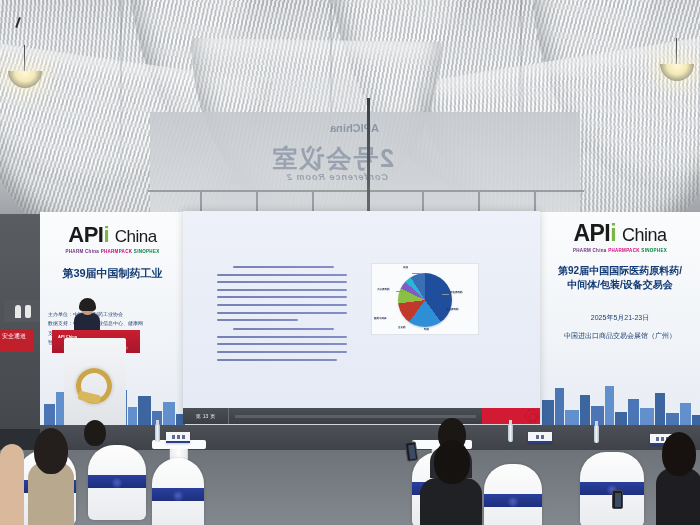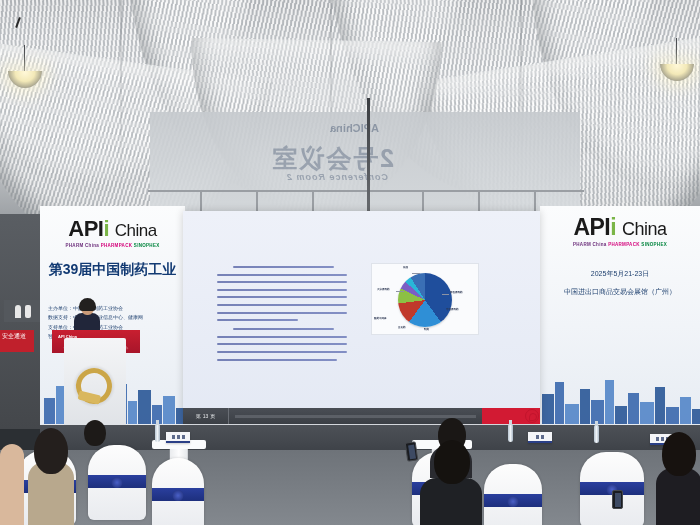--- a/index.html
+++ b/index.html
@@ -55,21 +55,21 @@
   .ricon { width:6px; height:13px; background:#e8e8e8; border-radius:3px 3px 0 0; }
   .redsign { position:absolute; left:0px; top:330px; width:34px; height:22px;
     background:#c0202c; }
   .redsign span { display:block; color:#fff; font-size:6px; padding:2px; line-height:1.5; }
 
   
   .backdrop { position:absolute; left:40px; top:212px; width:660px; height:218px;
     background:linear-gradient(#f2f4f7, #e6eaef); }
 
   
-  .banner { position:absolute; top:206px; height:218px;
+  .banner { position:absolute; top:212px; height:218px;
     background:linear-gradient(#fbfcfd 0%, #f1f4f8 55%, #e7ecf3 100%);
     overflow:hidden; }
   .bannerL { left:40px; width:145px; }
   .bannerR { left:540px; width:160px; }
   .skyline { position:absolute; bottom:0; left:0; right:0; height:58px; }
   .bld { position:absolute; bottom:0; background:#2f5fa8; opacity:.85; }
   .bld.l { background:#4a7fc4; }
   .bld.d { background:#1e4d91; }
 
   .apilogo { text-align:center; font-weight:800; letter-spacing:-.5px; line-height:1; }
@@ -246,21 +246,21 @@
     </div>
     <div class="apilogo" style="margin-top:12px; font-size:22px;">
       <span class="api">API</span><span class="dot">i</span>
       <span class="china" style="font-size:17px;">China</span>
     </div>
     <div class="sublogos" style="margin-top:3px;">
       <i>PHARM China</i>
       <i class="o">PHARMPACK</i>
       <i class="g">SINOPHEX</i>
     </div>
-    <div class="btitle" style="margin-top:12px; font-size:14px;">
+    <div class="btitle" style="margin-top:12px; font-size:11px;">
       <div>第39届中国制药工业</div>
     </div>
     <div class="binfo" style="top:98px; font-size:5px;">
       <div>主办单位：中国化学制药工业协会</div>
       <div>数据支持：中国医药工业信息中心、健康网</div>
       <div>支持单位：中国化学制药工业协会</div>
       <div>智库支持：医药产业促进（专家）委员会</div>
     </div>
   </div>
 
@@ -283,20 +283,22 @@
     <div class="apilogo" style="margin-top:10px; font-size:23px;">
       <span class="api">API</span><span class="dot">i</span>
       <span class="china" style="font-size:18px;">China</span>
     </div>
     <div class="sublogos" style="margin-top:3px;">
       <i>PHARM China</i>
       <i class="o">PHARMPACK</i>
       <i class="g">SINOPHEX</i>
     </div>
     <div class="btitle" style="margin-top:11px; font-size:10px;">
+      <div>第92届中国国际医药原料药/</div>
+      <div>中间体/包装/设备交易会</div>
     </div>
     <div class="bmeta" style="margin-top:22px; font-size:7px;">2025年5月21-23日</div>
     <div class="bmeta" style="margin-top:7px; font-size:7px;">中国进出口商品交易会展馆（广州）</div>
   </div>
 
   <div class="speaker">
     <div class="spk-body"></div>
     <div class="spk-head"></div>
     <div class="spk-hair"></div>
   </div>

